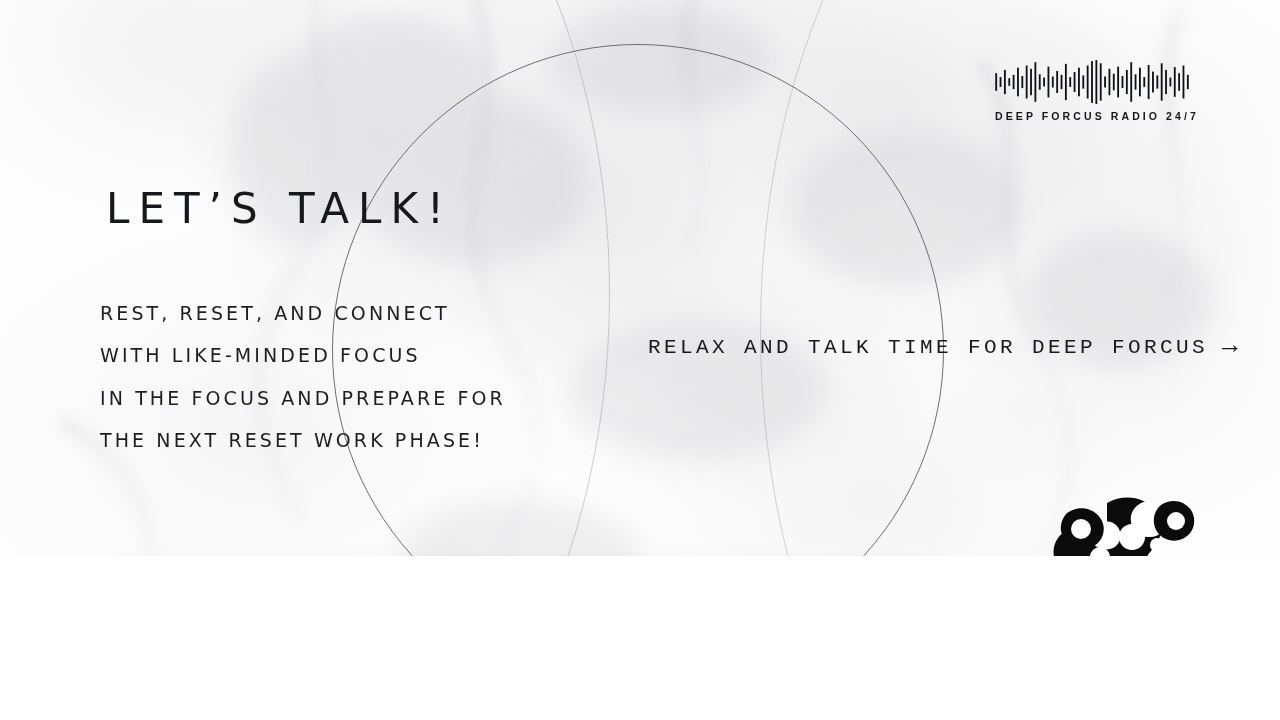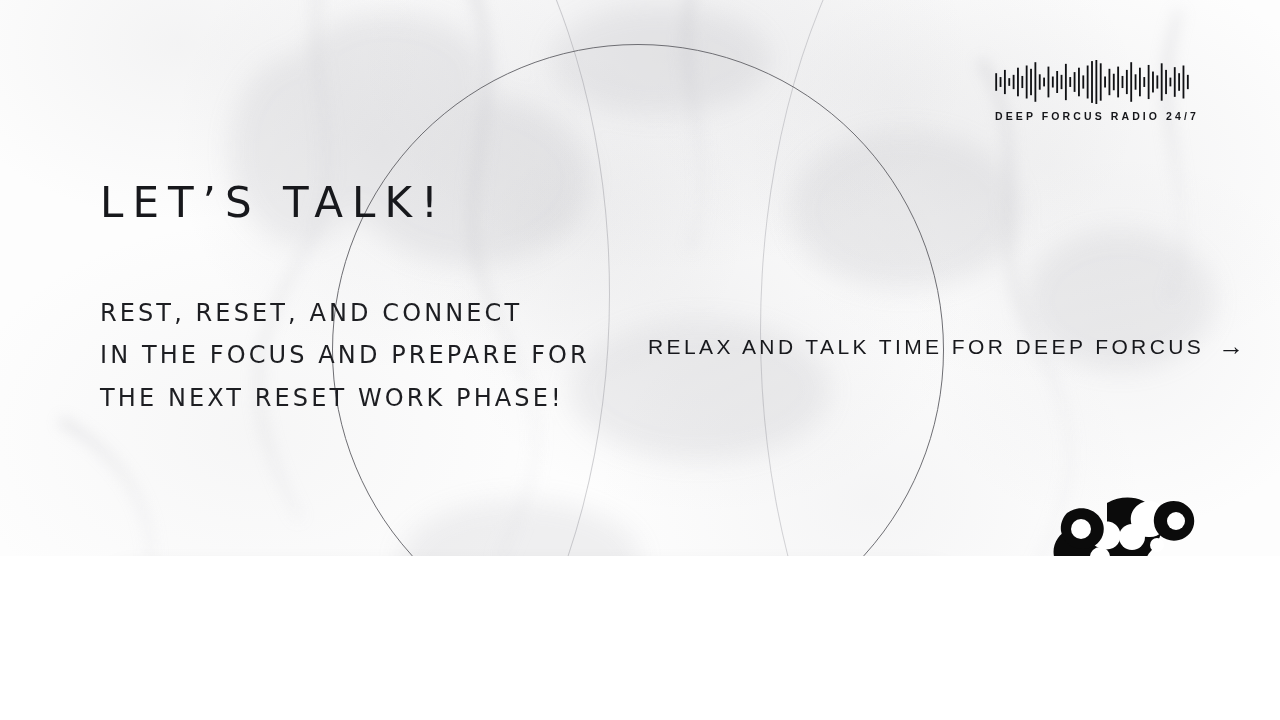--- a/index.html
+++ b/index.html
@@ -98,52 +98,52 @@
 
   
   #headline {
     position: absolute;
     left: 100px;
     top: 178px;
     font-size: 42px;
     font-weight: 400;
     letter-spacing: 9px;
     color: #17181c;
-    margin: 0;
+    margin: 6px;
     white-space: nowrap;
     font-family: "DejaVu Sans", sans-serif;
   }
 
   #body-copy {
     position: absolute;
     left: 100px;
     top: 292px;
     width: 520px;
-    font-size: 24px;
+    font-size: 19px;
     font-weight: 400;
     letter-spacing: 3.1px;
     line-height: 42.4px;
     color: #1d1e22;
     font-family: "DejaVu Sans", sans-serif;
   }
   #body-copy .emoji {
     letter-spacing: 2px;
     font-family: "DejaVu Sans", sans-serif;
   }
 
   #tagline {
     position: absolute;
     left: 648px;
     top: 334px;
     font-size: 21px;
     font-weight: 400;
     letter-spacing: 3.4px;
     color: #17181c;
     white-space: nowrap;
-    font-family: Liberation Sans, sans-serif;
+    font-family: Liberation Mono, monospace;
     display: flex;
     align-items: center;
     gap: 14px;
   }
   #tagline .arrow {
     font-size: 26px;
     letter-spacing: 0;
     line-height: 1;
     position: relative;
     top: -1px;
@@ -329,20 +329,21 @@
         <rect x="188.55" y="5.50" width="1.83" height="33.00" fill="#101114"></rect>
         <rect x="192.91" y="14.85" width="1.83" height="14.30" fill="#101114"></rect>
       </svg>
     <div id="brand-name">DEEP FORCUS RADIO 24/7</div>
   </div>
 
   <h1 id="headline">LET’S TALK!</h1>
 
   <div id="body-copy">
     <div>REST, RESET, AND CONNECT</div>
+    <div>WITH LIKE-MINDED FOCUS</div>
     <div>IN THE FOCUS AND PREPARE FOR</div>
     <div>THE NEXT RESET WORK PHASE!</div>
   </div>
 
   <div id="tagline">
     <span>RELAX AND TALK TIME FOR DEEP FORCUS</span>
     <span class="arrow">→</span>
   </div>
 
   <svg id="bubble-art" viewBox="0 0 180 172">

